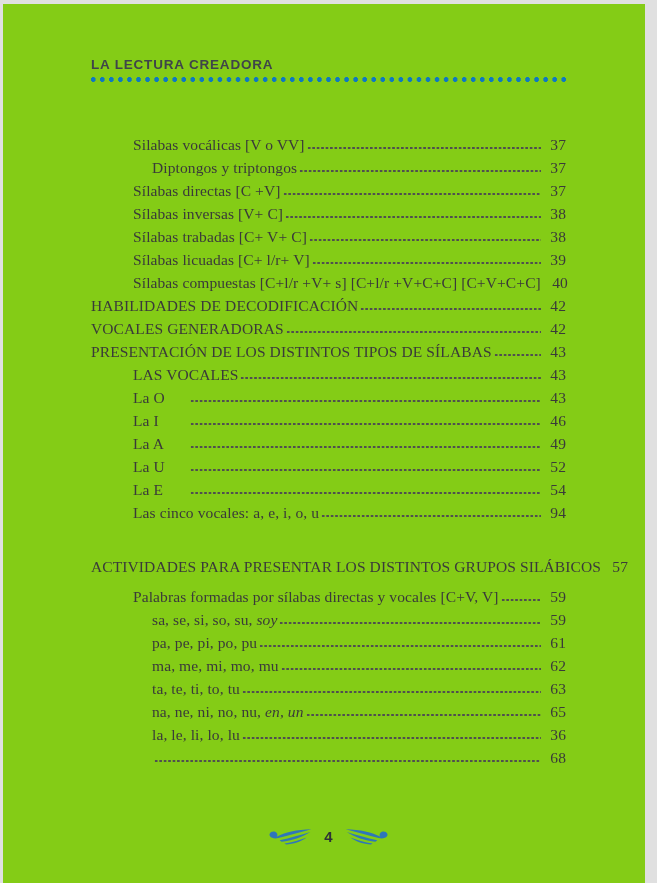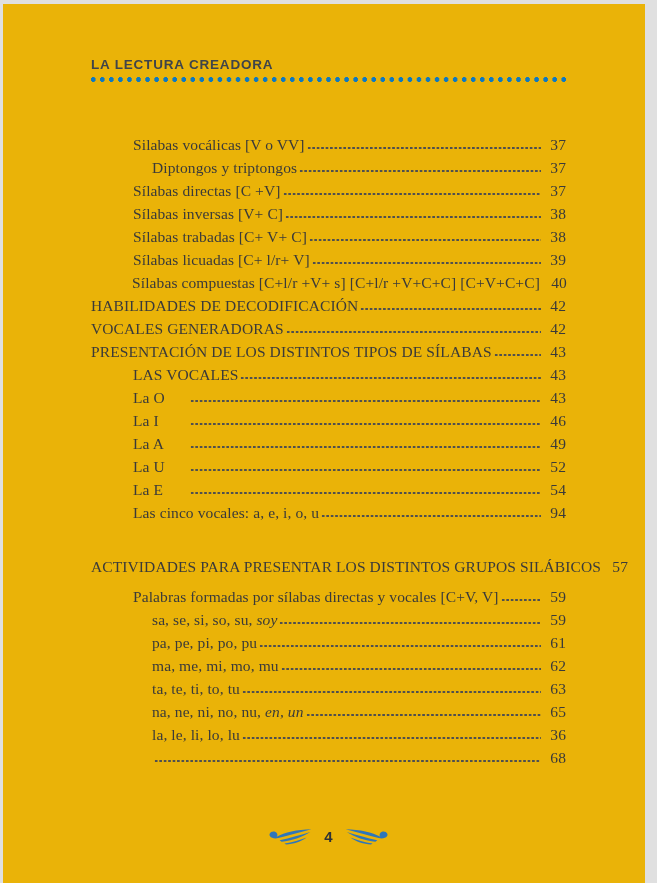--- a/index.html
+++ b/index.html
@@ -6,21 +6,21 @@
   body {
     width:657px; height:883px;
     background:#e0e0e0;
     position:relative;
     font-family:"Liberation Serif", serif;
     overflow:hidden;
   }
   .page {
     position:absolute;
     top:4px; left:3px; right:12px; bottom:0;
-    background:#eab308;
+    background:#84cc16;
   }
   .content {
     margin:0 79px 0 88px;
     padding-top:53px;
   }
   .header-title {
     font-family:"Liberation Sans", sans-serif;
     font-size:13.5px;
     font-weight:bold;
     letter-spacing:0.06em;
@@ -36,21 +36,21 @@
   .toc { margin-top:51px; }
   .toc-row {
     display:flex;
     align-items:baseline;
     height:23px;
     line-height:23px;
     font-size:15.5px;
     color:#3a3a3a;
     letter-spacing:0.1px;
   }
-  .level-1 { padding-left:42px;justify-content:center; }
+  .level-1 { padding-left:42px; }
   .level-2 { padding-left:61px;justify-content:space-between; }
   .tab .label { min-width:55px; }
   .label { white-space:nowrap; }
   .label i { font-style:italic; }
   .leader {
     flex:1;
     height:13px;
     margin:0 3px 0 2px;
     background:radial-gradient(circle at 2.2px 2.2px, #4f4f4f 1.05px, transparent 1.45px) repeat-x left bottom;
     background-size:4.45px 4.4px;

